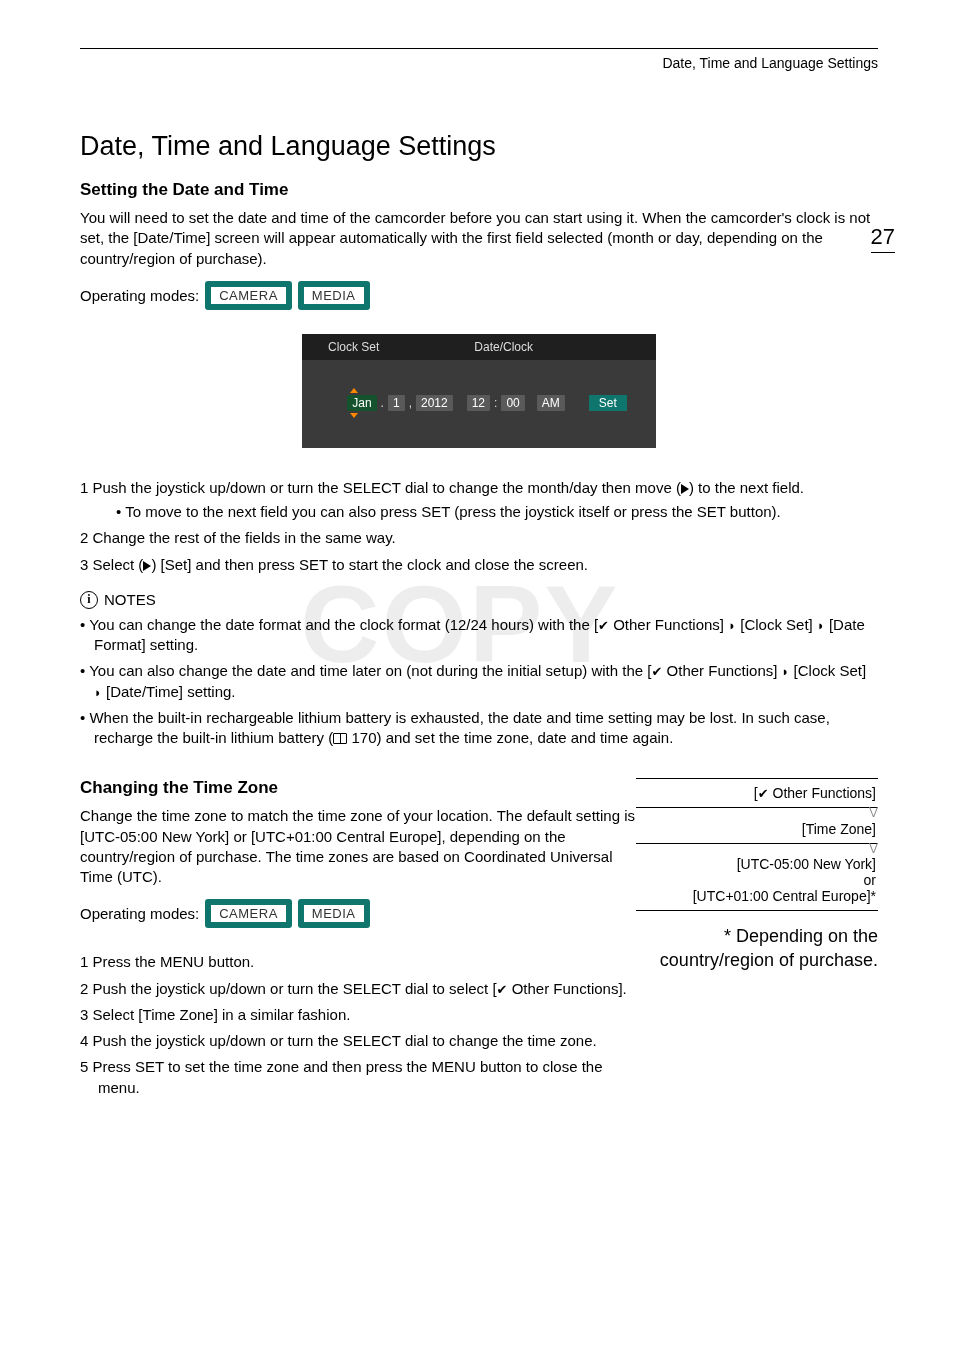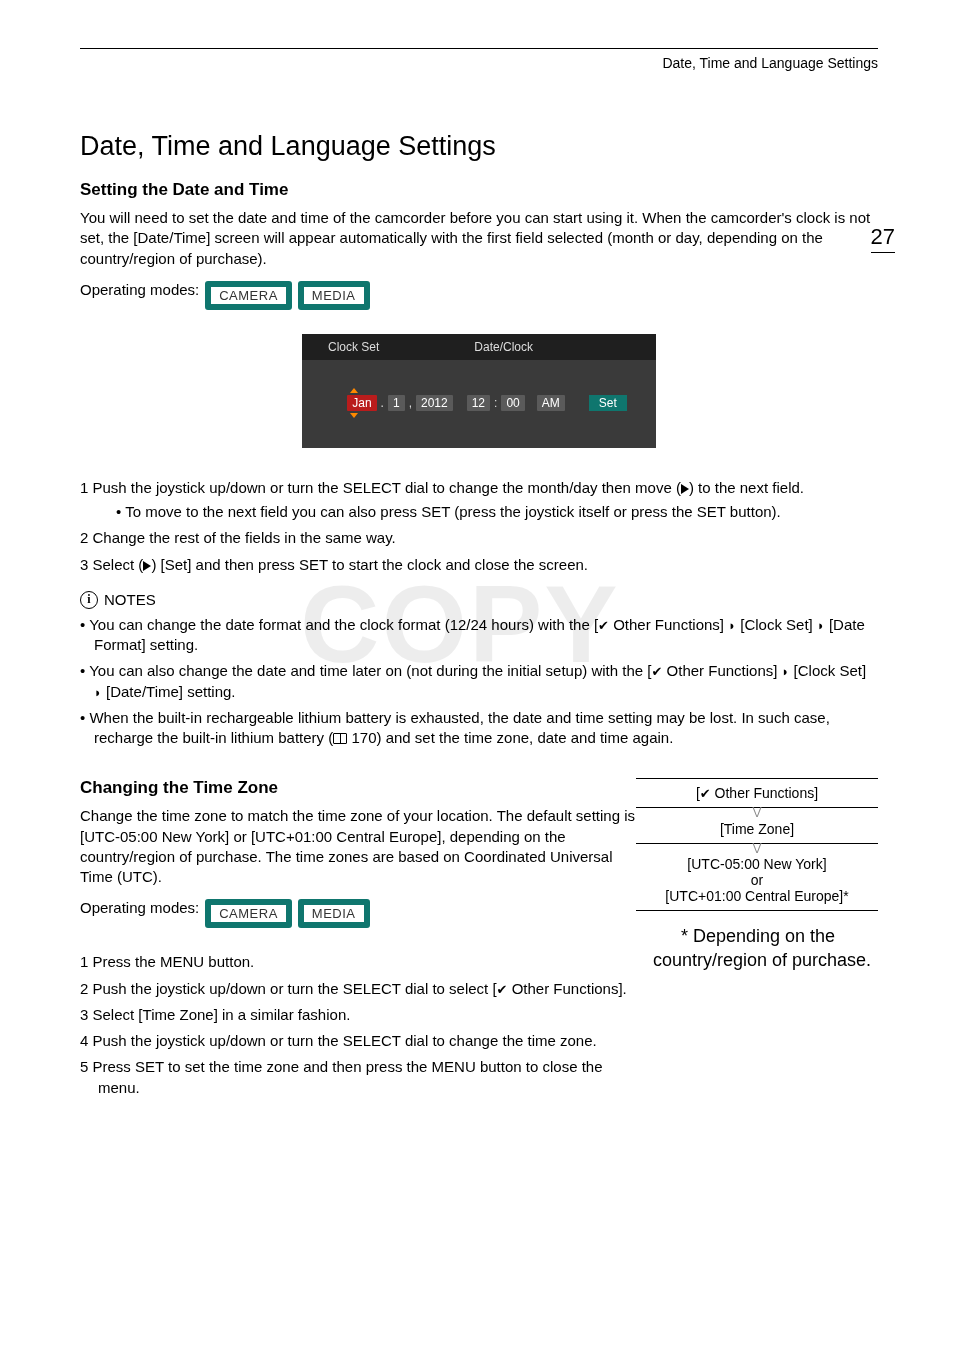--- a/index.html
+++ b/index.html
@@ -36,21 +36,21 @@
     font-size: 27px;
     font-weight: 400;
     margin-bottom: 18px;
   }
   h2 {
     font-size: 17px;
     font-weight: 700;
     margin-bottom: 8px;
   }
   .para { line-height: 1.35; margin-bottom: 12px; }
-  .modes-row { margin: 10px 0 24px 0; display:flex; gap:6px;}
+  .modes-row { margin: 10px 0 24px 0; display:flex; align-items:center; gap:6px;}
   .mode-badge {
     display: inline-block;
     border: 6px solid #0f766e;
     border-radius: 3px;
     padding: 1px 8px;
     font-size: 13px;
     letter-spacing: 0.5px;
     color:#333;
   }
   .screenshot {
@@ -74,21 +74,21 @@
     gap:4px;
     font-size:12px;
     justify-content:center;
   }
   .ss-field {
     background:#5a5a5a;
     padding: 1px 5px;
     color:#fff;
     border-radius:1px;
   }
-  .ss-field.sel { background:#b91c1c;margin-left:16px; }
+  .ss-field.sel { background:#14532d;margin-left:16px; }
   .ss-arrow-col { display:flex; flex-direction:column; align-items:center; gap:2px; }
   .ss-tri-up { width:0;height:0;border-left:4px solid transparent;border-right:4px solid transparent;border-bottom:5px solid #f80;}
   .ss-tri-dn { width:0;height:0;border-left:4px solid transparent;border-right:4px solid transparent;border-top:5px solid #f80;}
   .ss-set-btn { background:#0f766e; padding:1px 10px; margin-left:20px; color:#fff;}
   .watermark {
     position:absolute;
     left: 300px; top: 560px;
     font-size: 110px;
     color: rgba(0,0,0,0.07);
     font-weight:700;
@@ -112,21 +112,21 @@
   .arrow-sep { font-size:13px; }
   .book-icon {
     display:inline-block;width:14px;height:11px;border:1px solid #000;border-radius:1px;position:relative;vertical-align:-1px;
   }
   .book-icon::after{content:"";position:absolute;left:50%;top:0;bottom:0;width:1px;background:#000;}
   .two-col { display:flex; align-items:flex-start; }
   .left-col { flex: 1; }
   .menu-path {
     width: 242px;
     font-size:14px;
-    text-align:center;
+    text-align:right;
   }
   .menu-path .row {
     border-top:1px solid #000;
     padding:6px 2px;
   }
   .menu-path .row:first-child{border-top:1px solid #000;}
   .menu-path .sep-v { color:#888; font-size:11px; line-height:0.6; }
   .menu-path hr { border:none; border-top:1px solid #000; }
   .footnote { font-size:18px; margin-top:14px; padding-left:10px; text-indent:-8px; line-height:1.3;}
   .tri-right{display:inline-block;width:0;height:0;border-top:5px solid transparent;border-bottom:5px solid transparent;border-left:8px solid #000;vertical-align:-1px;}

